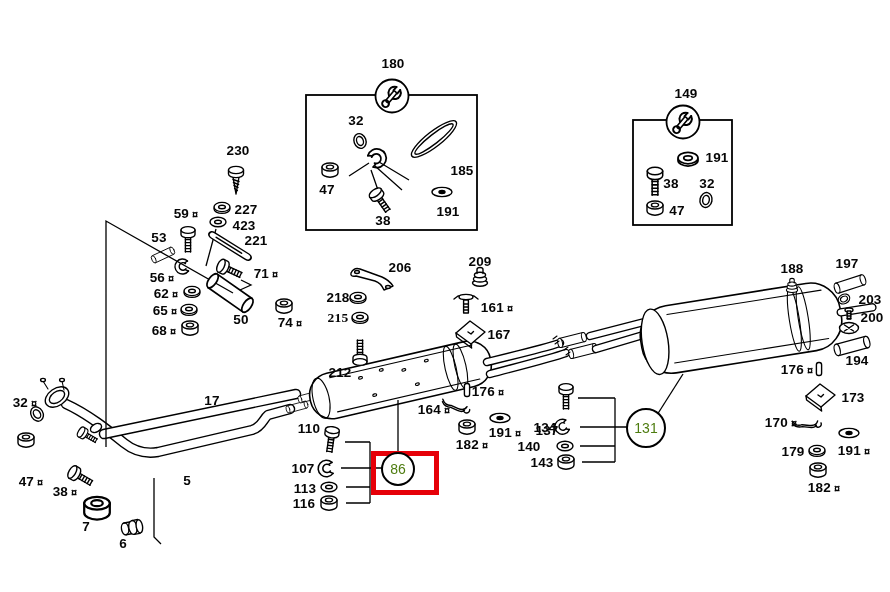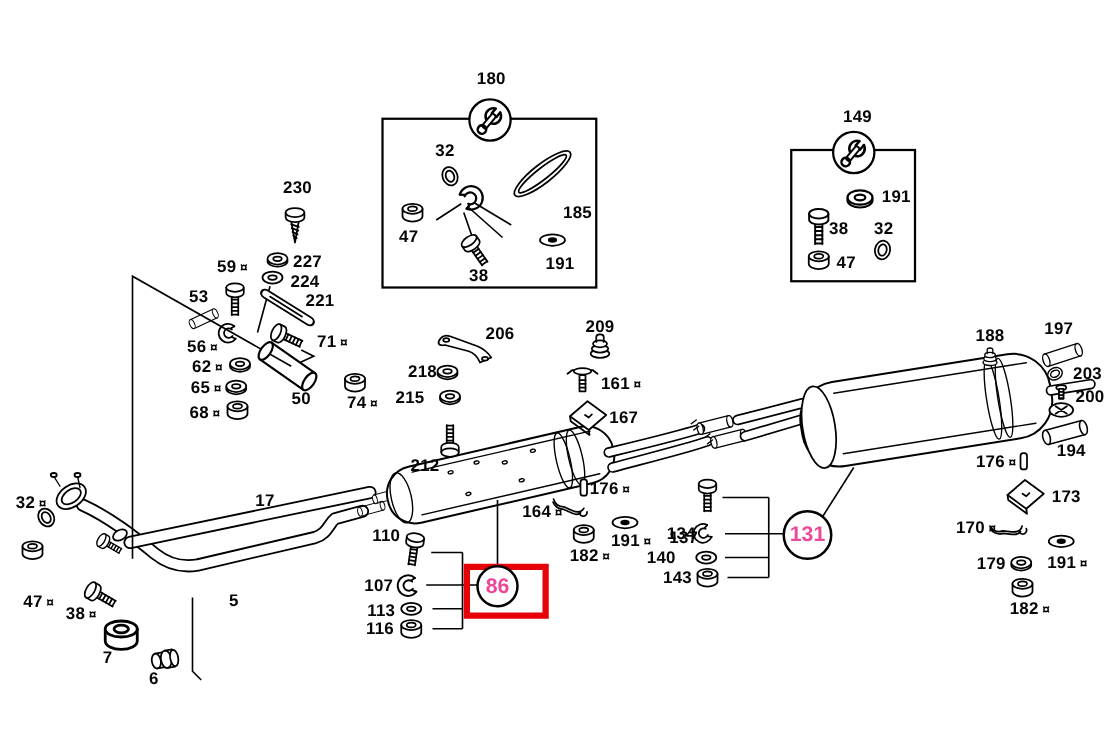--- a/index.html
+++ b/index.html
@@ -14,21 +14,21 @@
   .t2{fill:none;stroke:#fff;stroke-width:7.6;stroke-linecap:round;stroke-linejoin:round;}
   .s1{fill:none;stroke:#000;stroke-width:8.5;stroke-linecap:round;}
   .s2{fill:none;stroke:#fff;stroke-width:5.8;stroke-linecap:round;}
   .det{fill:none;stroke:#000;stroke-width:1.1;}
   #label-layer{position:absolute;left:0;top:0;width:100%;height:100%;pointer-events:none;}
   .plabel{position:absolute;transform:translate(-50%,-50%);white-space:nowrap;
           font-weight:bold;font-size:13.5px;color:#060606;letter-spacing:.2px;}
   .plabel .sq{font-size:11px;margin-left:3px;font-weight:bold;}
   .circ{position:absolute;transform:translate(-50%,-50%);border:2.2px solid #000;
         border-radius:50%;background:#fff;display:flex;align-items:center;justify-content:center;
-        font-weight:bold;font-size:17px;color:#ec4899;}
+        font-weight:normal;font-size:14px;color:#4d7c0f;}
   .hl{position:absolute;border:5px solid #e60008;background:transparent;}
 </style>
 </head>
 <body>
 
 <div id="stage">
 <svg id="art" width="890" height="592" viewBox="0 0 890 592">
   <defs>
     <g id="d-washer">
           <ellipse rx="8" ry="4.8"></ellipse>
@@ -292,34 +292,34 @@
       <span class="plabel" style="left: 327px; top: 189px;">47</span>
       <span class="plabel" style="left: 383px; top: 220px;">38</span>
       <span class="plabel" style="left: 448px; top: 211px;">191</span>
       <span class="plabel" style="left: 686px; top: 93px;">149</span>
       <span class="plabel" style="left: 717px; top: 157px;">191</span>
       <span class="plabel" style="left: 671px; top: 183px;">38</span>
       <span class="plabel" style="left: 707px; top: 183px;">32</span>
       <span class="plabel" style="left: 677px; top: 210px;">47</span>
       <span class="plabel" style="left: 238px; top: 150px;">230</span>
       <span class="plabel" style="left: 246px; top: 209px;">227</span>
-      <span class="plabel" style="left: 244px; top: 225px;">224</span>
+      <span class="plabel" style="left: 244px; top: 225px;">423</span>
       <span class="plabel" style="left: 256px; top: 240px;">221</span>
       <span class="plabel" style="left: 186px; top: 213px;">59<span class="sq">¤</span></span>
       <span class="plabel" style="left: 159px; top: 237px;">53</span>
       <span class="plabel" style="left: 162px; top: 277px;">56<span class="sq">¤</span></span>
       <span class="plabel" style="left: 166px; top: 293px;">62<span class="sq">¤</span></span>
       <span class="plabel" style="left: 165px; top: 310px;">65<span class="sq">¤</span></span>
       <span class="plabel" style="left: 164px; top: 330px;">68<span class="sq">¤</span></span>
       <span class="plabel" style="left: 266px; top: 273px;">71<span class="sq">¤</span></span>
       <span class="plabel" style="left: 241px; top: 319px;">50</span>
       <span class="plabel" style="left: 290px; top: 322px;">74<span class="sq">¤</span></span>
       <span class="plabel" style="left: 400px; top: 267px;">206</span>
       <span class="plabel" style="left: 338px; top: 297px;">218</span>
-      <span class="plabel" style="left: 328px; top: 318px;">215</span>
+      <span class="plabel" style="left: 338px; top: 318px; font-family: Liberation Serif, serif;">215</span>
       <span class="plabel" style="left: 340px; top: 340px; margin-top: 32px;">212</span>
       <span class="plabel" style="left: 480px; top: 261px;">209</span>
       <span class="plabel" style="left: 497px; top: 307px;">161<span class="sq">¤</span></span>
       <span class="plabel" style="left: 499px; top: 334px;">167</span>
       <span class="plabel" style="left: 212px; top: 400px;">17</span>
       <span class="plabel" style="left: 187px; top: 480px;">5</span>
       <span class="plabel" style="left: 25px; top: 402px;">32<span class="sq">¤</span></span>
       <span class="plabel" style="left: 31px; top: 461px; margin-top: 20px;">47<span class="sq">¤</span></span>
       <span class="plabel" style="left: 65px; top: 491px;">38<span class="sq">¤</span></span>
       <span class="plabel" style="left: 86px; top: 526px;">7</span>

